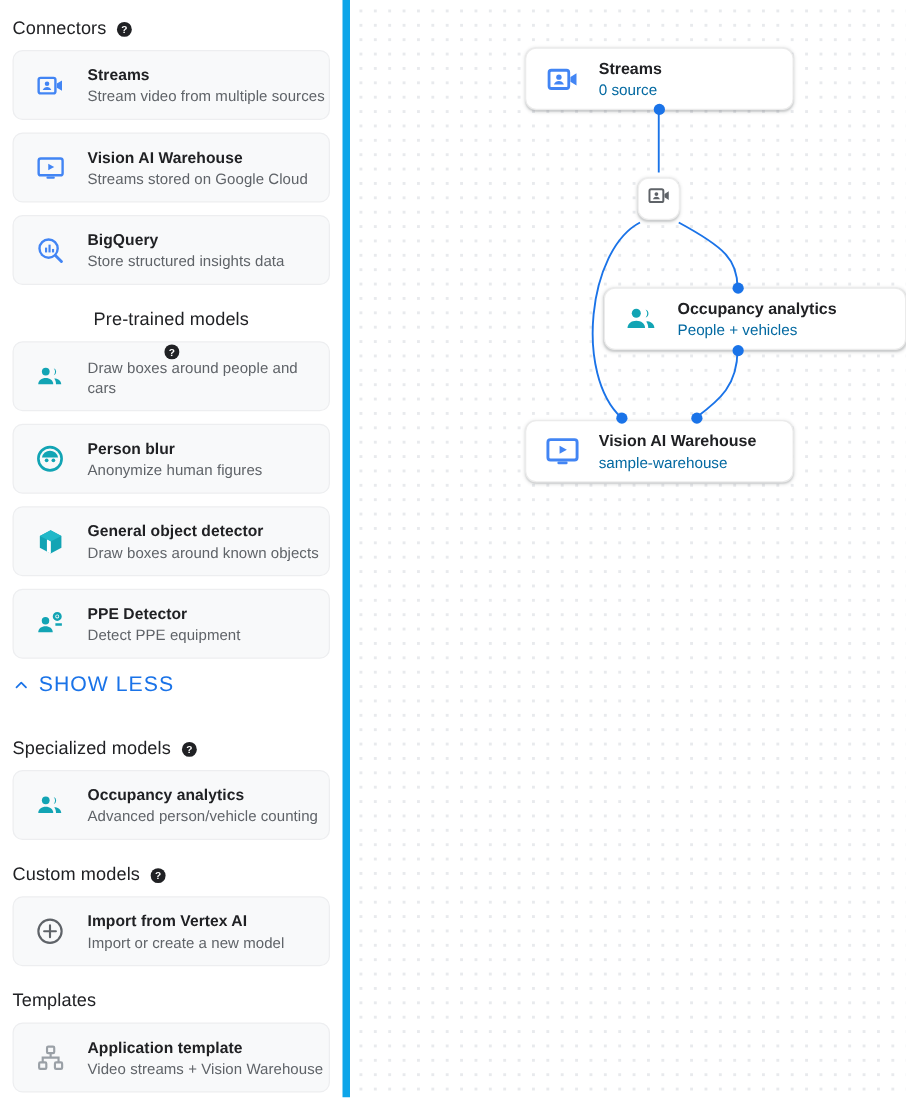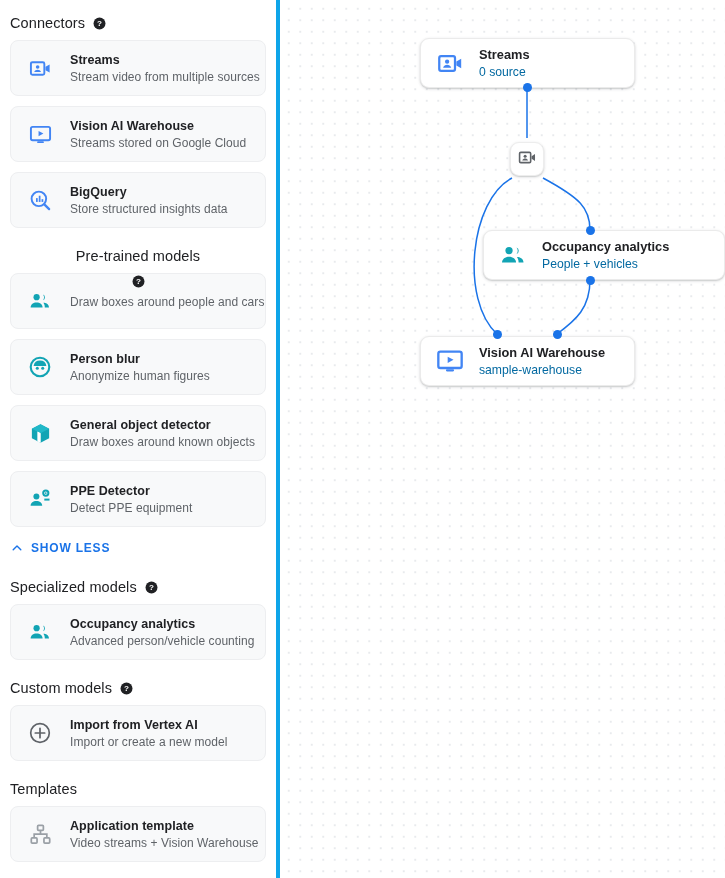--- a/index.html
+++ b/index.html
@@ -8,21 +8,21 @@
     font-family: "Liberation Sans", sans-serif;
     background: #ffffff;
     overflow: hidden;
   }
   #app { position: relative; width: 725px; height: 878px; display: flex; }
 
   
   #sidebar {
     width: 280px; height: 878px;
     background: #ffffff;
-    border-right: 4px solid #0ea5e9;
+    border-right: 6px solid #0ea5e9;
     padding: 0 0 0 0;
     overflow: hidden;
     position: relative;
     flex: 0 0 280px;
   }
   .section-head {
     display: flex; align-items: center; gap: 8px;
     padding: 0 10px;
     height: 22px;
     margin-top: 12px;
@@ -59,21 +59,21 @@
     font-size: 12px; color: #5f6368; line-height: 16px;
     margin-top: 1px; letter-spacing: .05px;
   }
   .show-less {
     display: flex; align-items: center; gap: 7px;
     padding: 0 10px; height: 22px;
     margin-top: 6px; margin-bottom: 4px;
     cursor: pointer;
   }
   .show-less-label {
-    color: #1a73e8; font-size: 12px; font-weight: bold; letter-spacing: .8px;
+    color: #1a73e8; font-size: 17px; font-weight: normal; letter-spacing: .8px;
   }
   .chevron-up { width: 14px; height: 14px; display:block; }
 
   
   #canvas {
     position: relative;
     flex: 1 1 auto;
     height: 878px;
     background-color: #ffffff;
     background-image:
@@ -257,21 +257,21 @@
 
     <div class="show-less">
       <span>
         <svg class="chevron-up" viewBox="0 0 24 24">
             <path d="M5.5 15.2L12 8.7l6.5 6.5" fill="none" stroke="#1a73e8" stroke-width="2.4" stroke-linecap="round" stroke-linejoin="round"></path>
           </svg>
       </span>
       <span class="show-less-label">SHOW LESS</span>
     </div>
 
-    <div class="section-head" style="margin-top:17px;">
+    <div class="section-head" style="margin-top:29px;">
       <span class="section-title">Specialized models</span>
       <span>
         <svg class="help-icon" viewBox="0 0 24 24">
             <circle cx="12" cy="12" r="11" fill="#202124"></circle>
             <text x="12" y="17.4" font-size="15" font-weight="bold" fill="#ffffff" text-anchor="middle" font-family="Liberation Sans, sans-serif">?</text>
           </svg>
       </span>
     </div>
 
     <div class="card">

